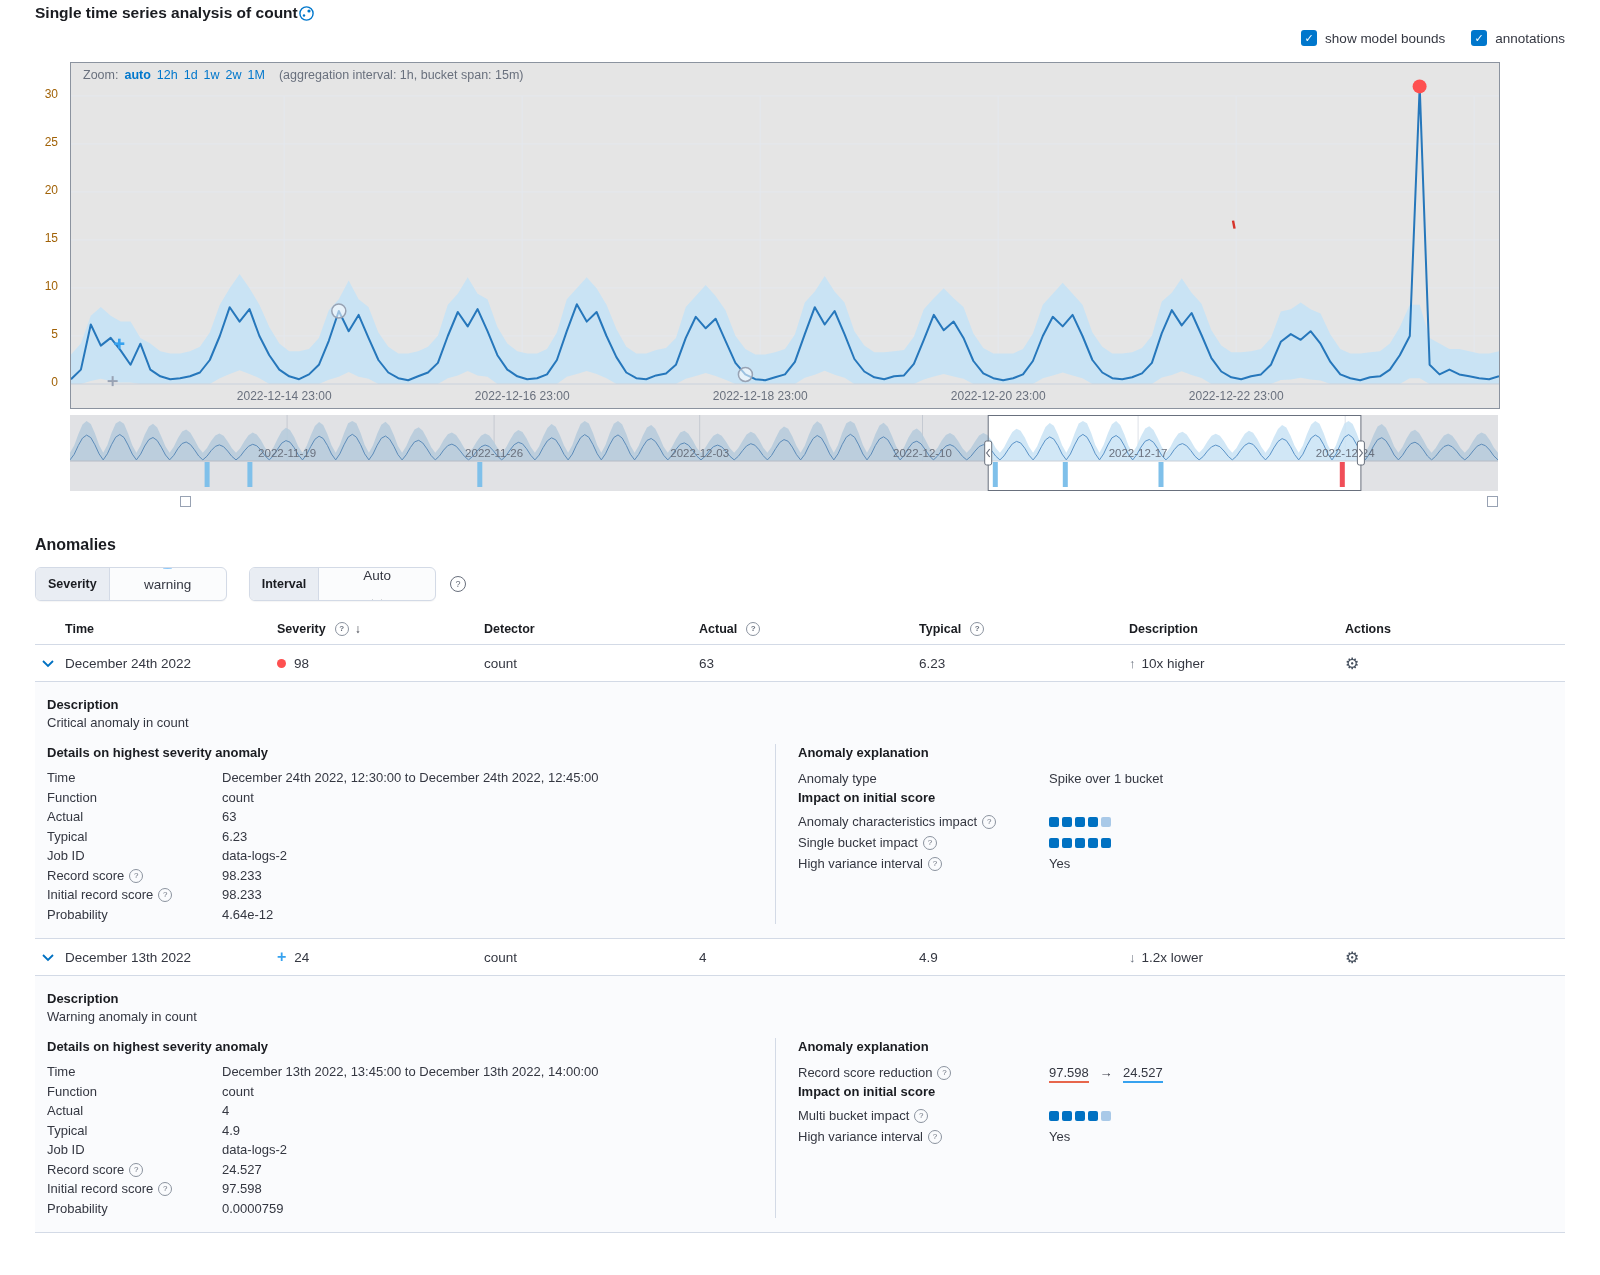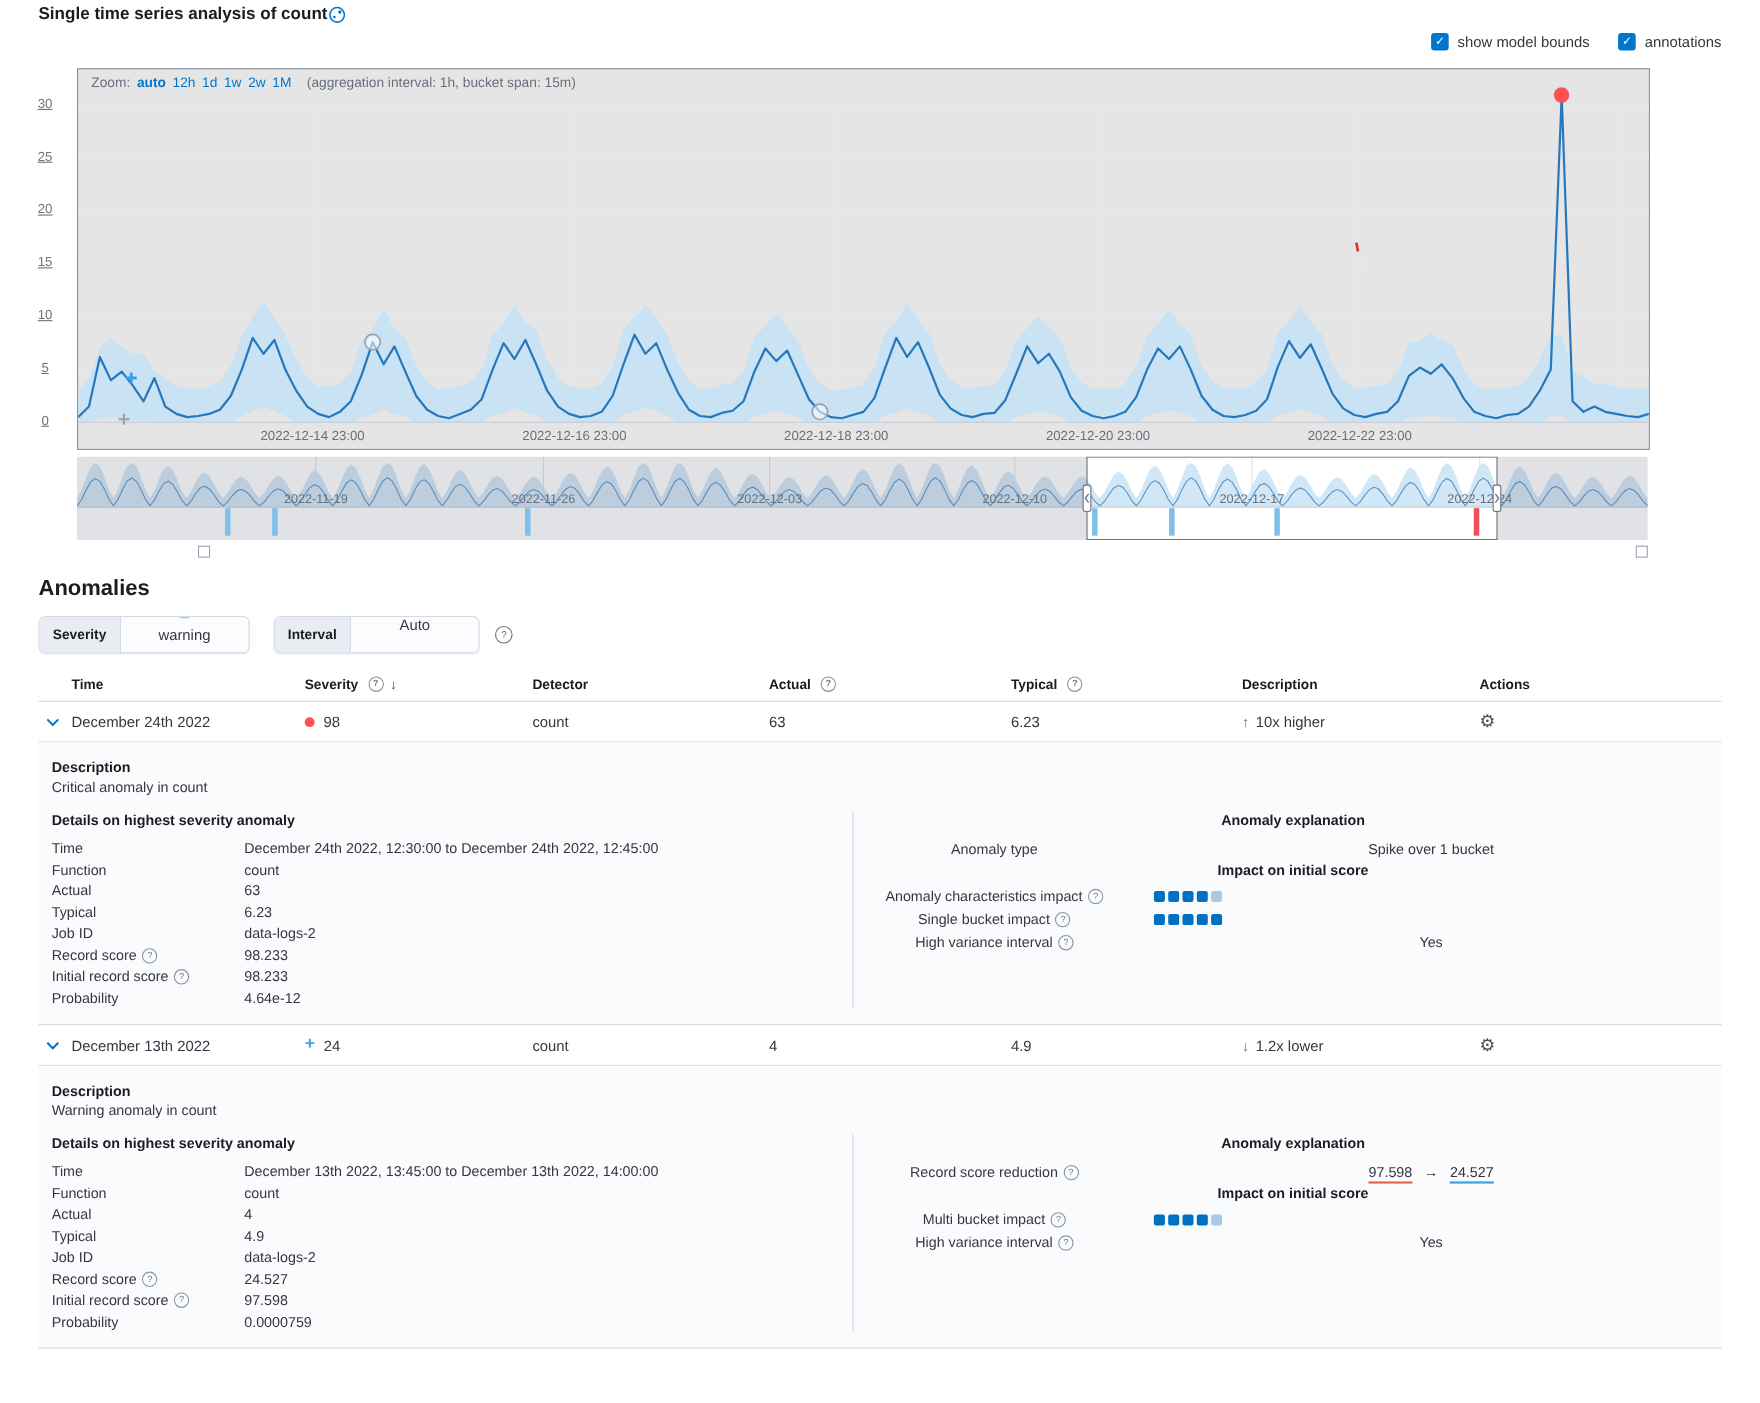--- a/index.html
+++ b/index.html
@@ -14,29 +14,29 @@
   .cb-box{width:16px;height:16px;border-radius:3px;background:#0077cc;color:#fff;font-size:11px;
           display:flex;align-items:center;justify-content:center;line-height:1;}
 
   
   .main-chart{position:absolute;left:70px;top:62px;width:1428px;height:345px;border:1px solid #8b939f;background:#e5e5e5;}
   .zoom-row{position:absolute;left:12px;top:5px;font-size:12.5px;color:#69707d;z-index:5;display:flex;align-items:center;gap:6px;white-space:nowrap;}
   .zoom-link{color:#0077cc;cursor:pointer;text-decoration:none;}
   .zoom-link.sel{font-weight:bold;}
   .zoom-suffix{margin-left:8px;color:#69707d;}
   #mainSvg{position:absolute;left:0;top:0;}
-  .ytick{position:absolute;left:24px;width:34px;text-align:center;font-size:12px;color:#737373;text-decoration:underline;}
+  .ytick{position:absolute;left:24px;width:34px;text-align:right;font-size:12px;color:#a16207;}
 
   
   #contextSvg{position:absolute;left:70px;top:415px;}
   .scroll-sq{position:absolute;width:9px;height:9px;background:#fff;border:1px solid #98a2b3;top:496px;}
 
   
   .anomalies{position:absolute;left:35px;right:35px;top:524px;}
-  .anomalies h2{font-size:20px;font-weight:bold;color:#1a1c21;margin:0 0 14px 0;}
+  .anomalies h2{font-size:16px;font-weight:bold;color:#1a1c21;margin:12px 0 14px 0;}
   .filter-row{display:flex;align-items:center;gap:22px;height:32px;margin-bottom:14px;}
   .filter-group{display:flex;align-items:stretch;height:32px;border:1px solid #d3dae6;border-radius:6px;overflow:hidden;background:#fbfcfd;box-shadow:0 1px 1px rgba(0,0,0,0.04);}
   .filter-label{display:flex;align-items:center;padding:0 12px;background:#e9edf3;font-size:12.5px;font-weight:bold;color:#1a1c21;border-right:1px solid #d3dae6;}
   .filter-value{display:flex;align-items:center;gap:8px;padding:0 10px;font-size:13.5px;color:#343741;min-width:96px;cursor:pointer;flex-direction:column;}
   .sev-dot{width:9px;height:9px;border-radius:50%;background:#8bc8fb;}
   .help-circle{display:inline-flex;width:14px;height:14px;border:1.2px solid #69707d;border-radius:50%;
                font-size:9px;color:#69707d;align-items:center;justify-content:center;line-height:1;flex:none;}
   .help-sm{display:inline-flex;width:12px;height:12px;border:1px solid #8b939f;border-radius:50%;
            font-size:8px;color:#69707d;align-items:center;justify-content:center;line-height:1;margin-left:5px;vertical-align:2px;}
 
@@ -53,21 +53,21 @@
   .gear-btn{background:none;border:none;font-size:16px;color:#46505e;cursor:pointer;padding:0;margin-left:8px;}
   .sort-arrow{color:#343741;font-size:12px;margin-left:2px;}
 
   .expanded{background:#fafbfd;border-bottom:1px solid #d3dae6;padding:14px 12px 14px 12px;}
   .desc-block{margin-bottom:12px;}
   .bold-13{font-size:13px;font-weight:bold;color:#1a1c21;line-height:18px;}
   .txt-13{font-size:13px;color:#343741;line-height:18px;}
   .detail-cols{display:grid;grid-template-columns:728px 1px 1fr;}
   .detail-left{padding-right:20px;}
   .v-divider{background:#d3dae6;}
-  .detail-right{padding-left:22px;text-align:center;}
+  .detail-right{padding-left:22px;}
   .f-row{display:grid;grid-template-columns:175px auto;font-size:13px;line-height:19.5px;color:#343741;}
   .x-row{display:grid;grid-template-columns:212px auto;font-size:13px;min-height:21px;align-items:center;color:#343741;gap:39px;}
   .impact-title{margin-top:0;margin-bottom:4px;}
   .squares{display:flex;gap:3px;align-items:center;}
   .sq{width:10px;height:10px;border-radius:2px;background:#0071c2;}
   .sq.light{background:#a9c9e8;}
   .score-from{border-bottom:2px solid #e7664c;padding-bottom:1px;}
   .score-to{border-bottom:2px solid #36a2ef;padding-bottom:1px;}
   .score-arrow{margin:0 7px;color:#343741;}
   .mb6{margin-bottom:6px;}

